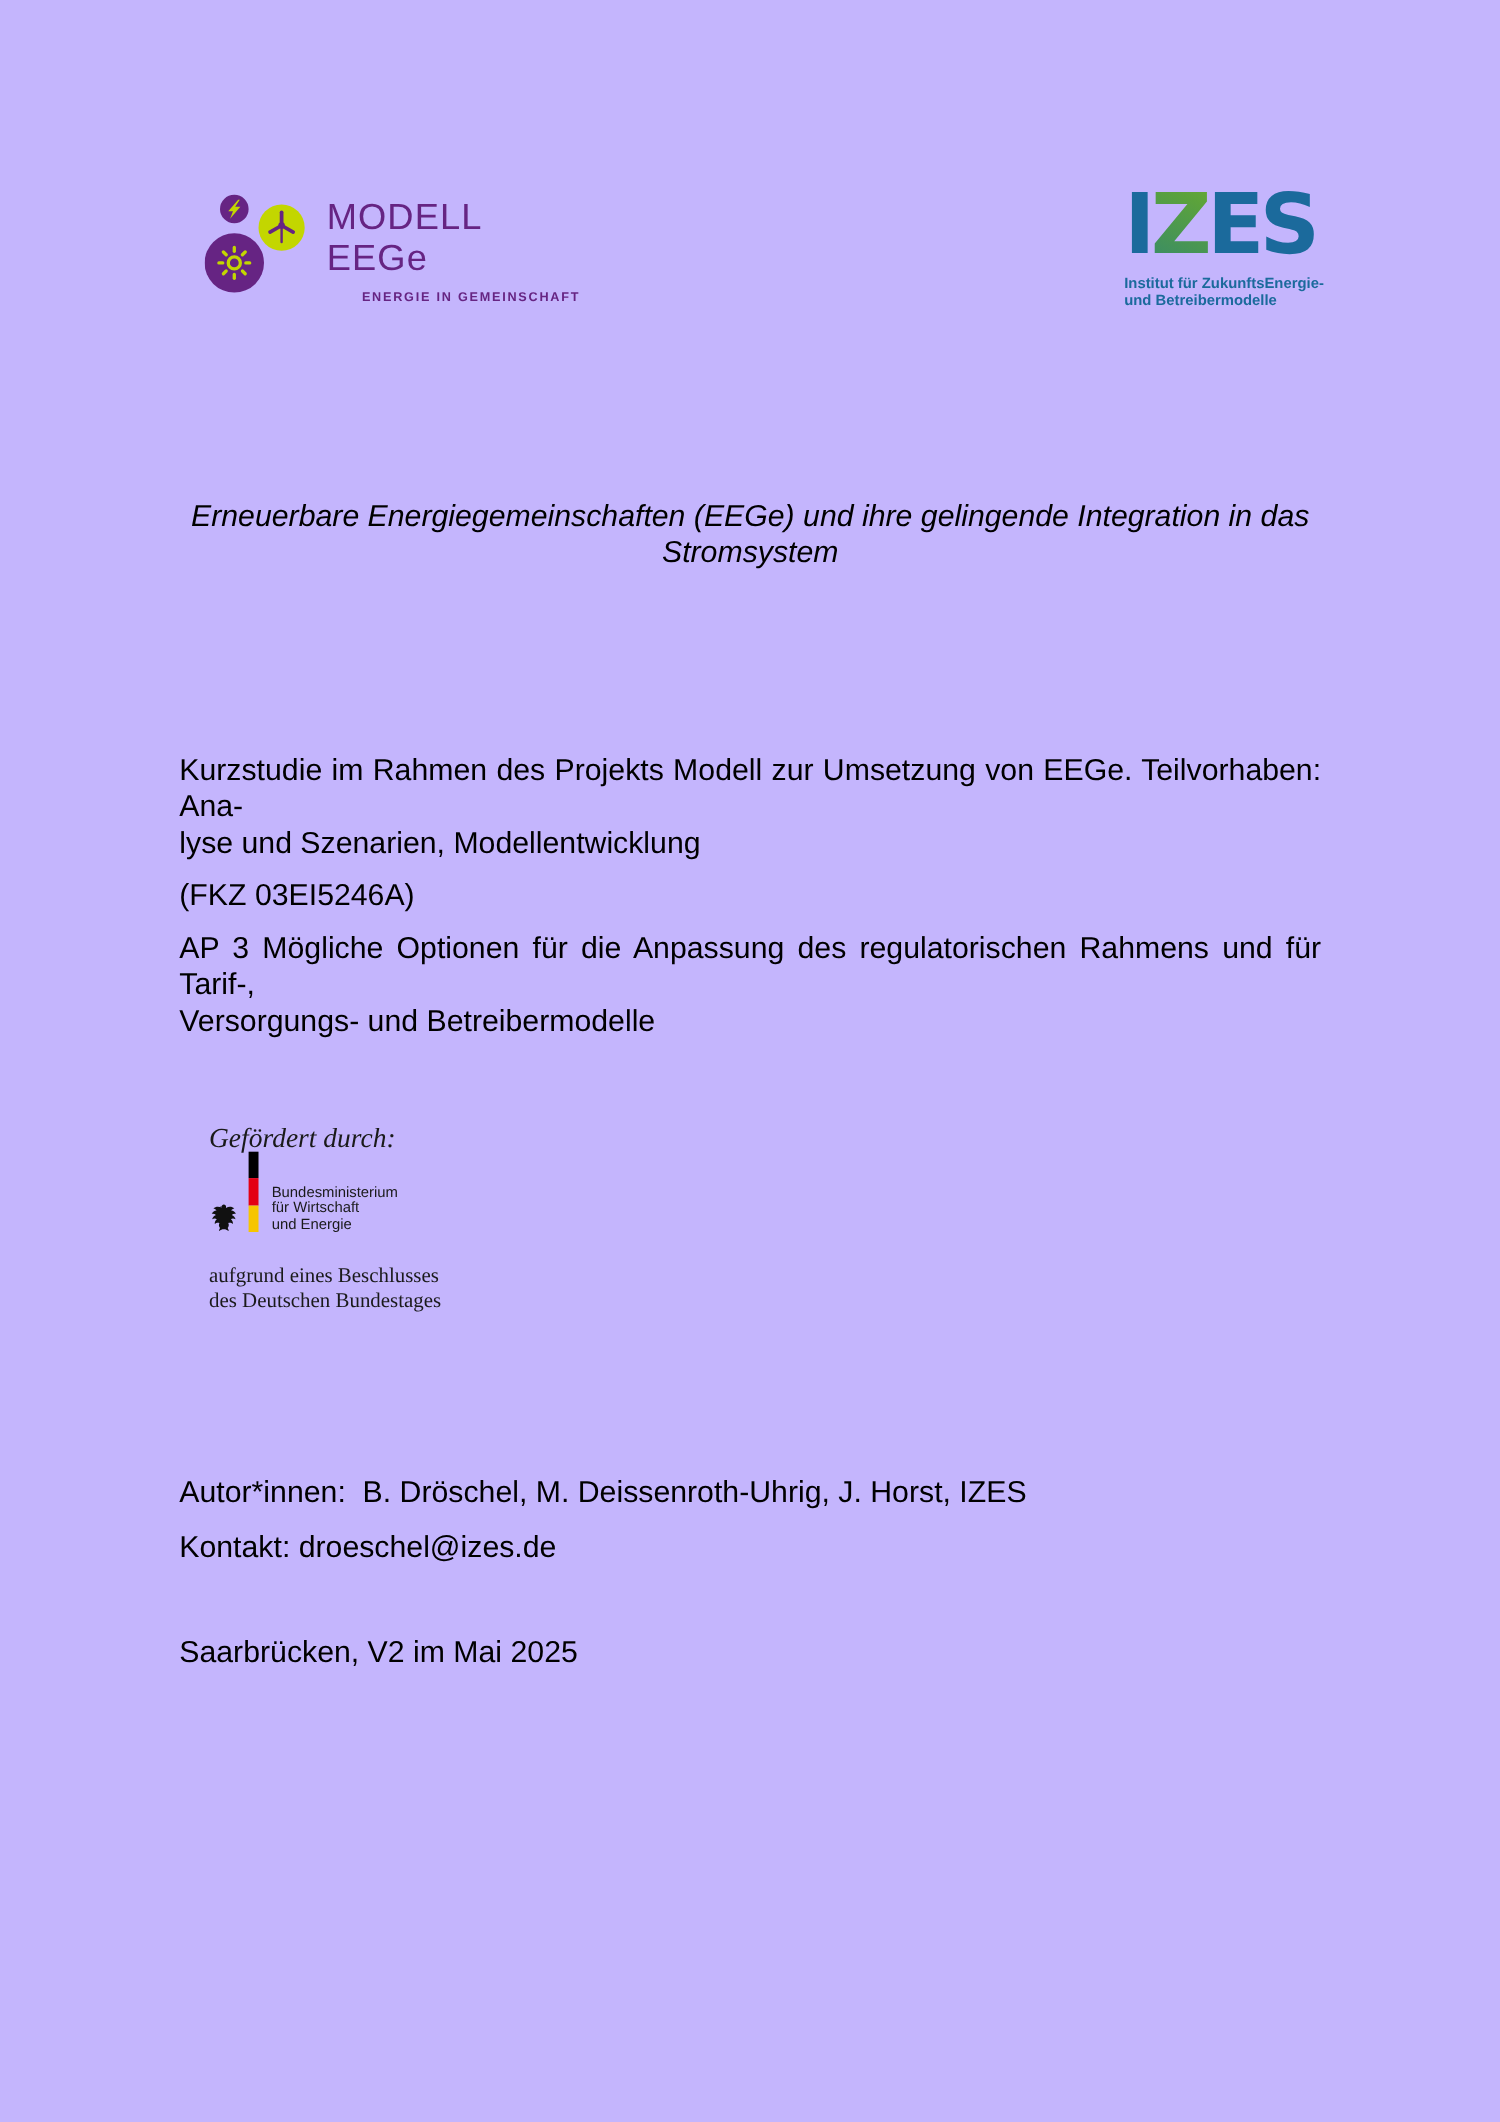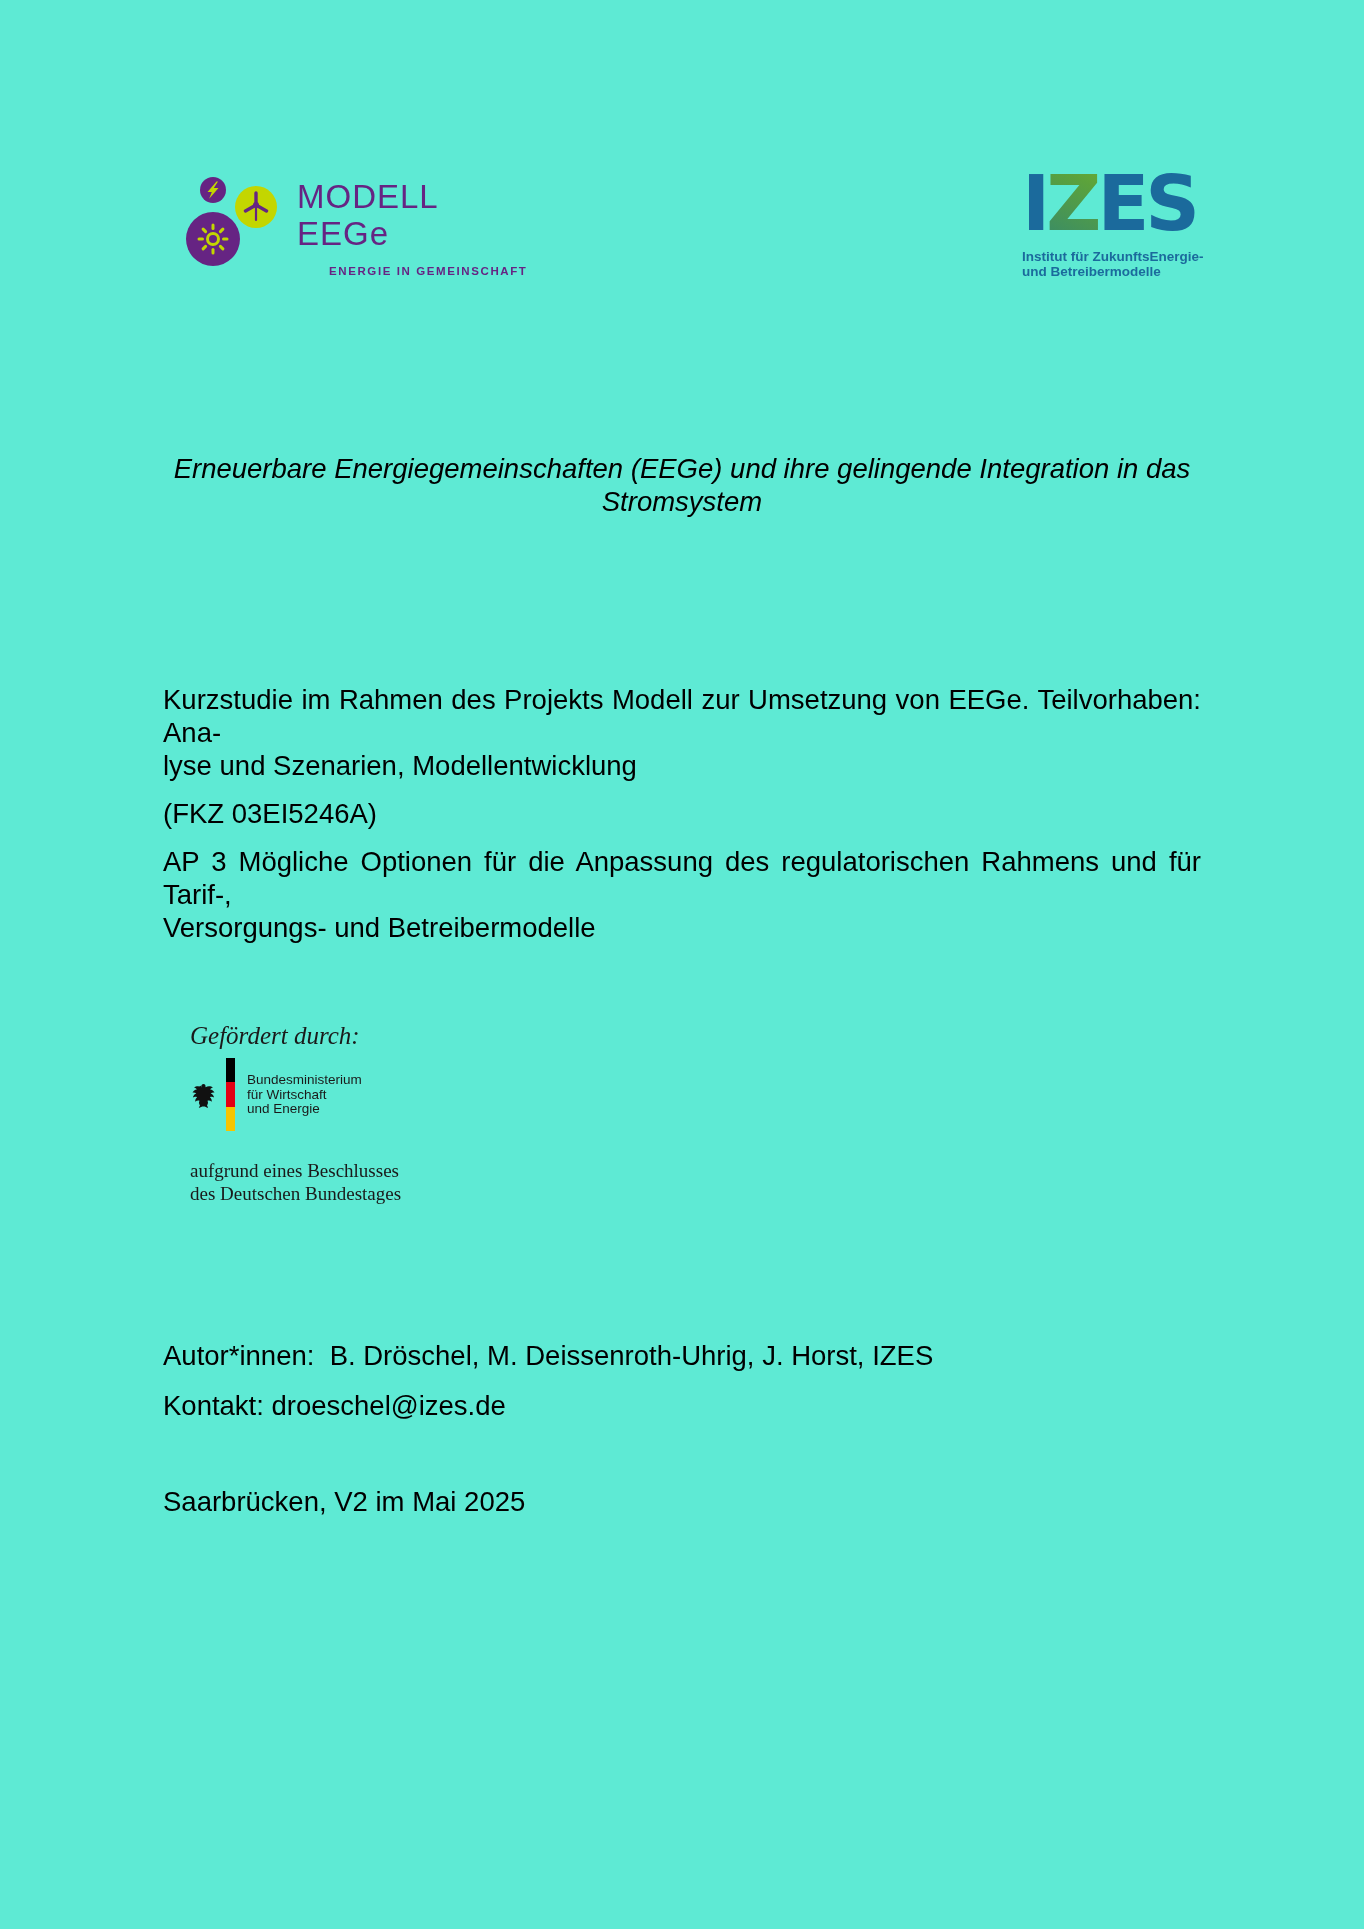--- a/index.html
+++ b/index.html
@@ -1,19 +1,19 @@
 <!DOCTYPE html>
 <html lang="de"><head>
 <meta charset="utf-8">
 <style>
   html,body{margin:0;padding:0;background:#888;}
   .page{
     position:relative;
     width:1364px;height:1929px;
-    background:#5eead4;
+    background:#c4b5fd;
     margin:0 auto;
     font-family:"Liberation Sans", sans-serif;
     color:#000;
     overflow:hidden;
   }
   
   .logo-eege{position:absolute;left:186px;top:176px;display:flex;align-items:flex-start;}
   .logo-eege .icon{width:92px;height:92px;flex:0 0 auto;}
   .logo-eege .words{margin-left:19px;padding-top:2px;color:#662483;}
   .logo-eege .word-line{font-size:33px;line-height:37px;font-weight:500;letter-spacing:1px;}
@@ -30,21 +30,21 @@
   }
 
   
   .body-block{position:absolute;left:163px;top:683px;width:1038px;font-size:27.5px;line-height:33px;}
   .body-block p{margin:0 0 15px 0;}
   .jfull{text-align:justify;text-align-last:justify;}
 
   
   .funding{position:absolute;left:190px;top:1025px;}
   .funding .label{font-family:"Liberation Serif", serif;font-size:25px;line-height:22px;color:#1a1a1a;font-style:italic;}
-  .funding .bmwi-row{display:flex;align-items:center;margin-top:11px;}
+  .funding .bmwi-row{display:flex;align-items:flex-end;}
   .funding .eagle{width:27px;height:26px;margin-top:2px;}
   .funding .flag-stripe{width:9px;height:73px;margin-left:9px;display:flex;flex-direction:column;}
   .funding .flag-stripe .seg{flex:1;}
   .funding .ministry{margin-left:12px;margin-top:1px;font-size:13.5px;line-height:14.5px;font-weight:500;color:#1a1a1a;}
   .funding .note{margin-top:28px;font-family:"Liberation Serif", serif;font-size:19px;line-height:23px;color:#1a1a1a;}
 
   
   .authors{position:absolute;left:163px;top:1339px;font-size:27.5px;line-height:33px;}
   .authors .contact{margin-top:17px;}
   .pre{white-space:pre-wrap;}

